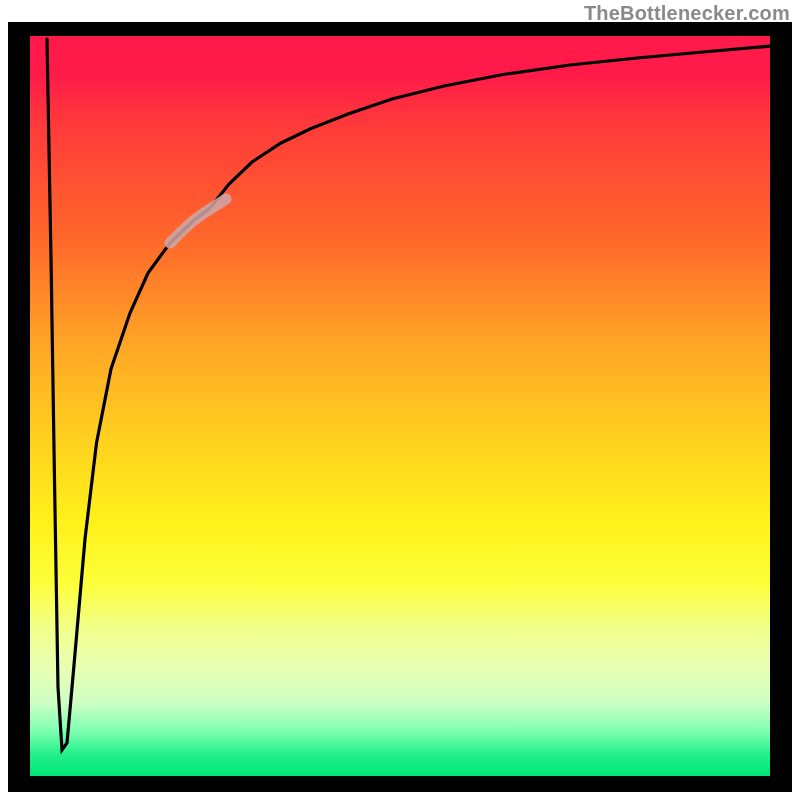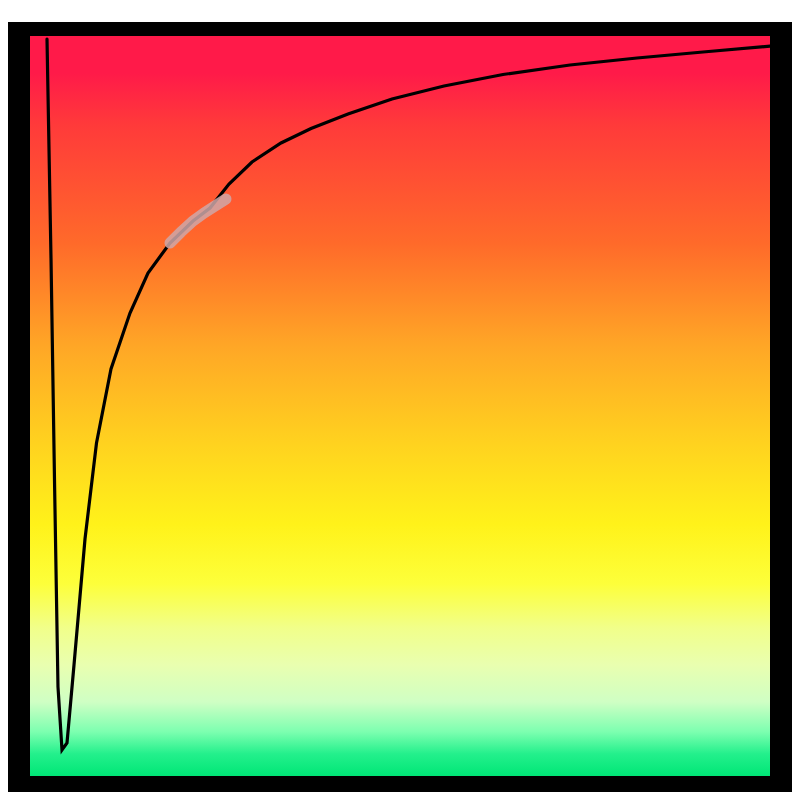--- a/index.html
+++ b/index.html
@@ -71,20 +71,21 @@
     font-weight: 600;
     letter-spacing: 0.2px;
     color: #8a8a8a;
   }
 </style>
 </head>
 <body>
 
 <div class="frame">
 
+  <div class="watermark">TheBottlenecker.com</div>
 
   <div class="plot-outer">
     <div class="plot-inner">
       <div class="gradient-bg"></div>
 
       <svg class="curve-svg" viewBox="0 0 740 740" preserveAspectRatio="none">
         <path fill="none" stroke="#000000" stroke-width="3.2" stroke-linecap="round" d="M 17 3
                  L 21 222
                  L 24.5 444
                  L 28 651

